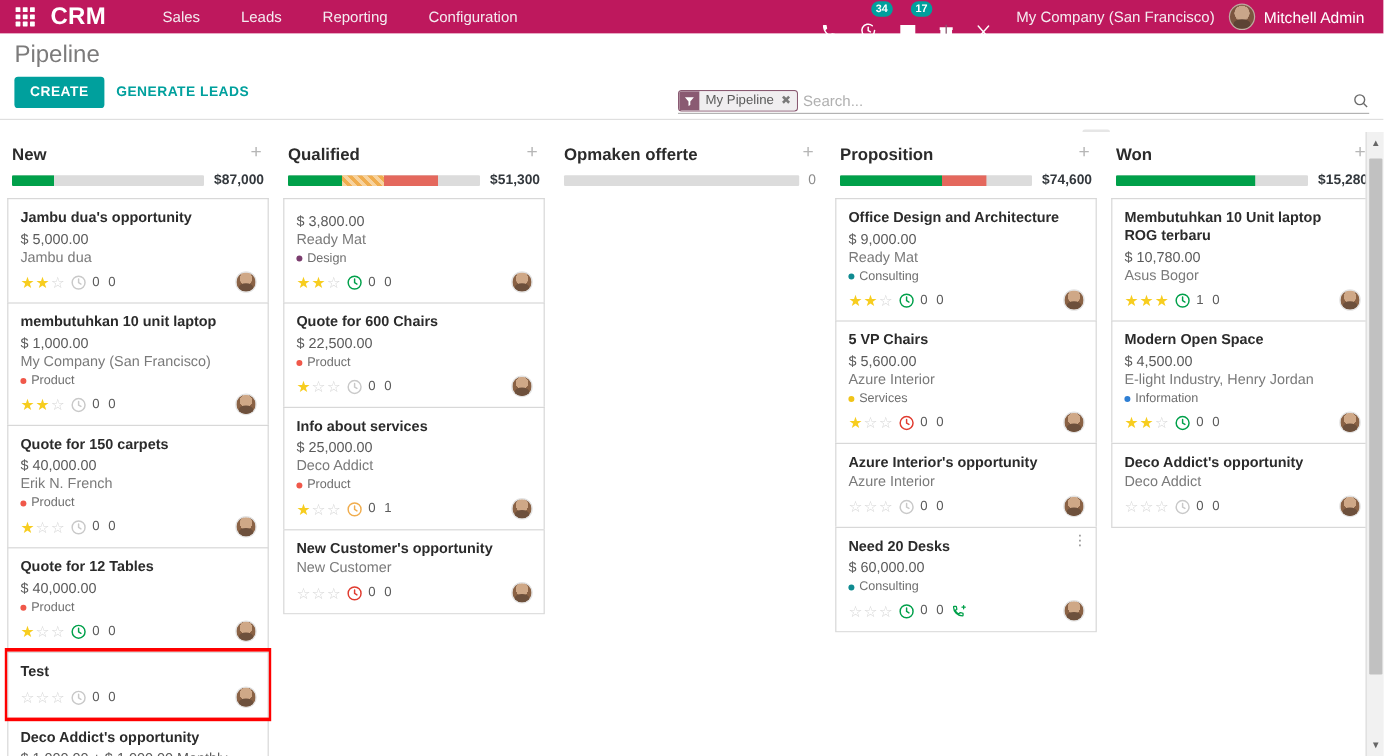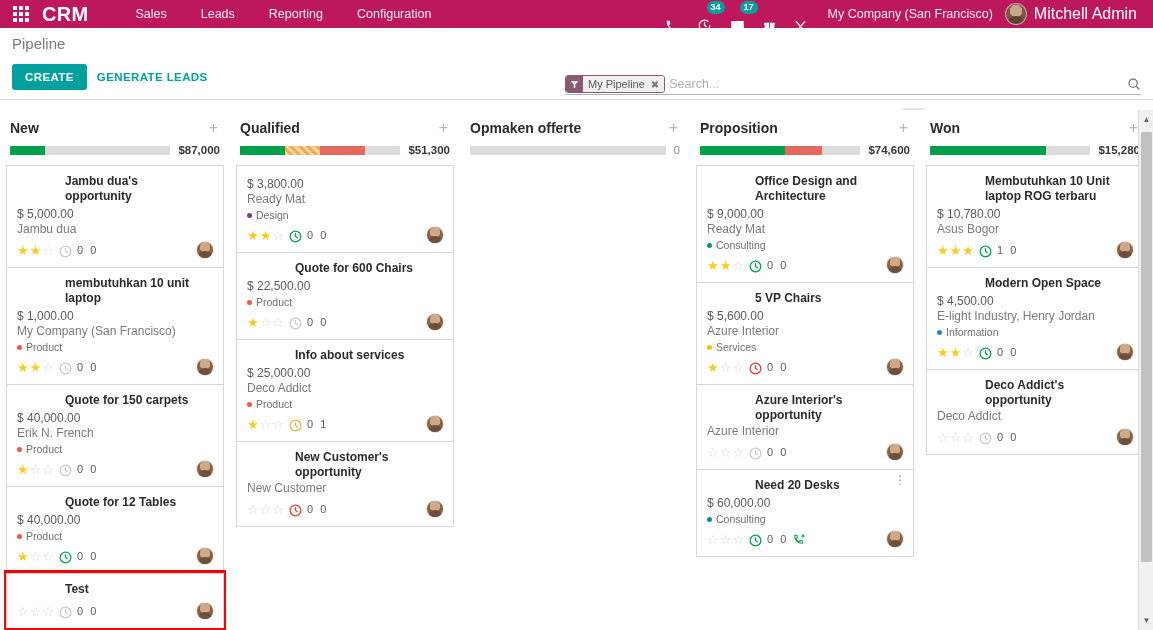--- a/index.html
+++ b/index.html
@@ -33,26 +33,26 @@
     border-radius:8px; padding:1px 4px; line-height:11px; min-width:15px; text-align:center;
   }
   .company { font-size:12.5px; padding: 0 12px; cursor:pointer; color:#f4ecf1;}
   .user-box { display:flex; align-items:center; gap:7px; padding-right:6px; cursor:pointer;}
   .avatar-nav {
     width:22px; height:22px; border-radius:50%;
     background: radial-gradient(circle at 50% 35%, #c9a58a 0 38%, #7b5540 39% 100%);
     border:1px solid rgba(255,255,255,.5); overflow:hidden; position:relative;
   }
   .avatar-nav::after{ content:""; position:absolute; left:3px; right:3px; bottom:0; height:8px; background:#5d4334; border-radius:50% 50% 0 0;}
-  .user-name { font-size:16px; color:#fff;}
+  .user-name { font-size:13px; color:#fff;}
 
   
   .cp { background:#fff; border-bottom:1px solid #dfdfdf; padding: 0 12px; position:relative; }
   .cp-row1 { display:flex; align-items:flex-start; height:30px; padding-top:7px; }
-  .breadcrumb { font-size:15px; color:#7c7b7b; }
+  .breadcrumb { font-size:20px; color:#7c7b7b; }
   .searchwrap {
     position:absolute; left:565px; right:12px; top:46px;
     display:flex; align-items:center;
     border-bottom: 1px solid #b3b3b3; height: 21px;
   }
   .facet { display:flex; align-items:stretch; border-radius:3px; overflow:hidden; font-size:11px; margin-right:4px; border:1px solid #8a5a72;}
   .facet .f-ico { background:#8a5a72; color:#fff; padding: 2px 4px; display:flex; align-items:center;}
   .facet .f-txt { background:#f0eef0; color:#5a5a5a; padding: 2px 5px 2px 5px; display:flex; align-items:center; gap:6px; }
   .facet .f-x { color:#7a7a7a; font-size:10px; cursor:pointer; }
   .search-input { flex:1; border:none; outline:none; font-size:12.5px; color:#4c4c4c; background:transparent; }
@@ -98,21 +98,21 @@
 
   .card {
     background:#fff; border:1px solid #d8d8d8; border-bottom:none;
     padding: 8px 9px 8px 10px; position:relative; cursor:pointer;
   }
   .col-body .card:last-child { border-bottom:1px solid #d8d8d8; }
   .card.highlight {
     outline: 3px solid #ff0000; outline-offset: 0px;
     border-color:#d8d8d8; z-index:3;
   }
-  .card-title { font-size:12px; font-weight:700; color:#2b2b2b; line-height:15px; padding-right:12px;margin-left:48px; }
+  .card-title { font-size:12px; font-weight:700; color:#2b2b2b; line-height:15px; padding-right:12px; }
   .card-amount { font-size:12px; color:#5a5a5a; margin-top:3px; }
   .card-partner { font-size:12px; color:#7a7a7a; margin-top:1px; }
   .card-tag { font-size:10.5px; color:#6f6f6f; margin-top:3px; display:flex; align-items:center; gap:4px;text-align:center;}
   .tag-dot { width:5px; height:5px; border-radius:50%; display:inline-block; }
   .card-foot { display:flex; align-items:center; margin-top:5px; gap:5px; }
   .stars { display:flex; gap:1px; }
   .star { font-size:13px; line-height:13px; color:#d6d6d6; }
   .star.on { color:#f7cd1f; }
   .clock { width:13px; height:13px; flex:0 0 13px; }
   .counts { font-size:11px; color:#5c5c5c; letter-spacing:2px; }

